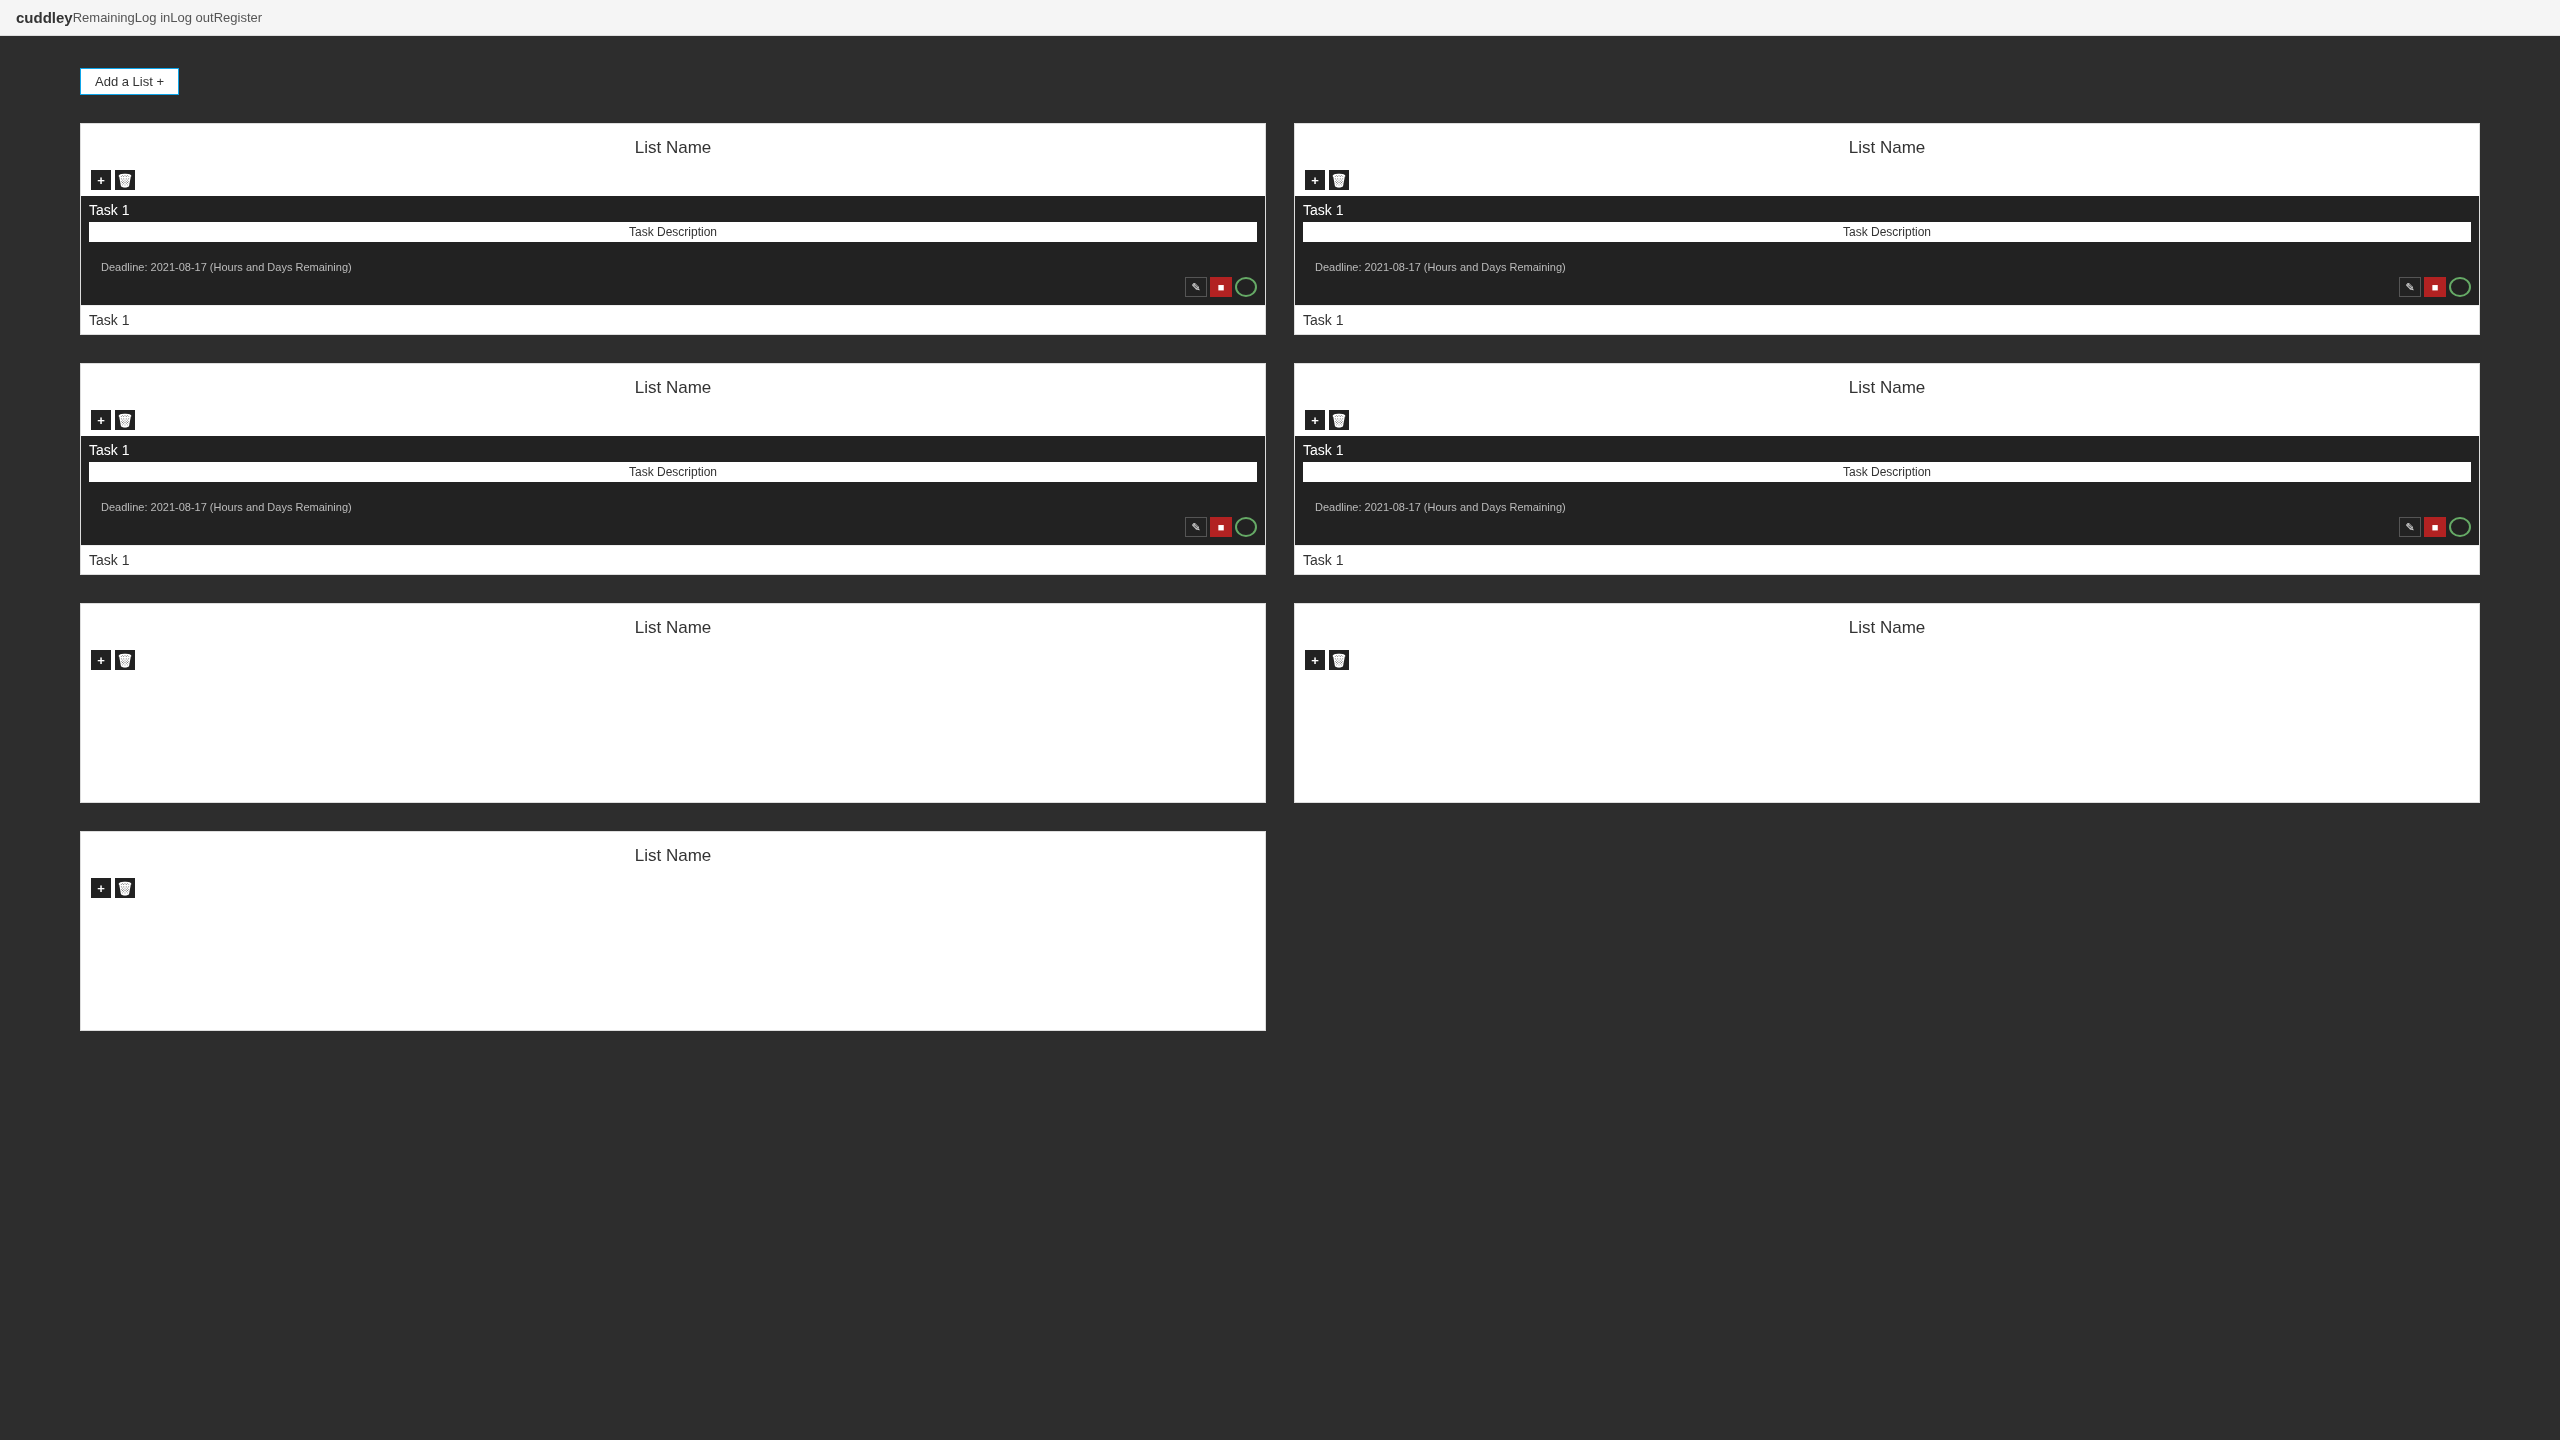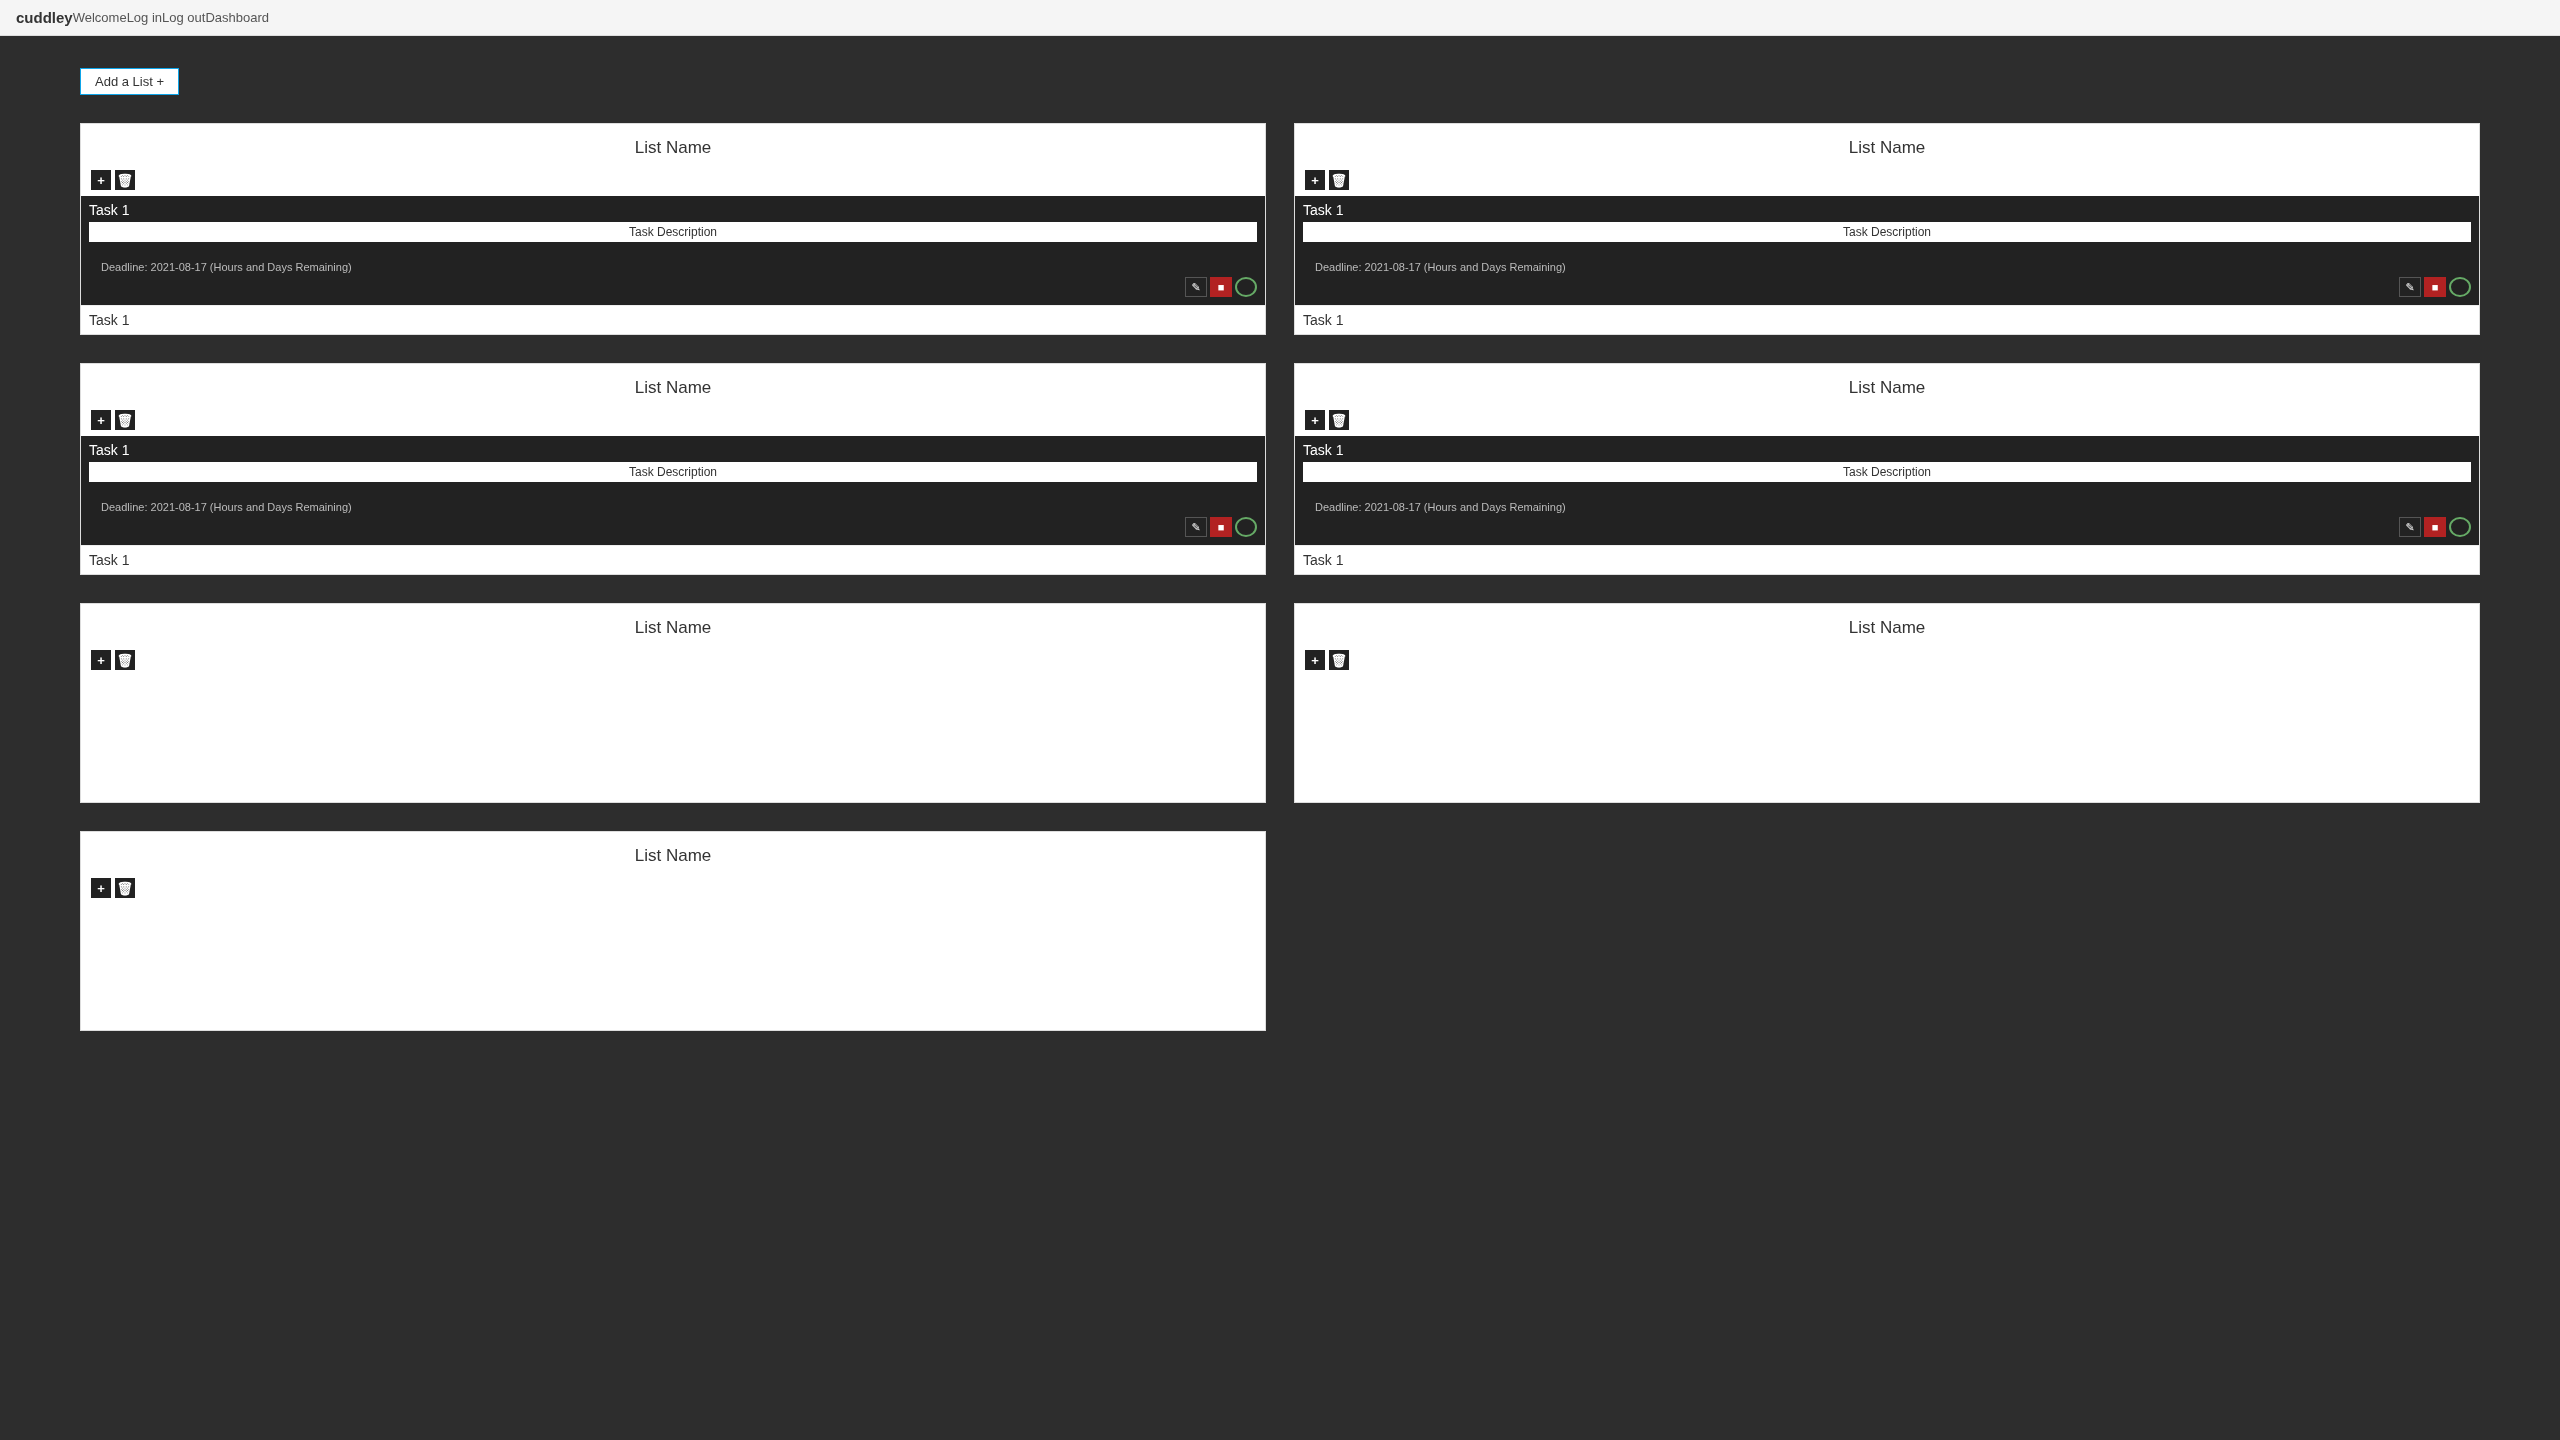--- a/index.html
+++ b/index.html
@@ -182,24 +182,24 @@
 
     
     .list-card-scrollable::-webkit-scrollbar { width: 6px; }
     .list-card-scrollable::-webkit-scrollbar-thumb { background: #bbb; }
   </style>
 </head>
 <body>
 
 <nav class="navbar">
   <span class="navbar-brand">cuddley</span>
-  <a class="navbar-link">Welcome</a>
+  <a class="navbar-link">Remaining</a>
   <a class="navbar-link">Log in</a>
   <a class="navbar-link">Log out</a>
-  <a class="navbar-link">Dashboard</a>
+  <a class="navbar-link">Register</a>
 </nav>
 
 <div class="main-content">
   <button class="add-list-btn">Add a List +</button>
 
   <div class="lists-grid" id="lists-grid">
   <div class="list-card">
     <div class="list-card-title">List Name</div>
     <div class="list-card-actions">
       <button class="action-btn-small">+</button>

